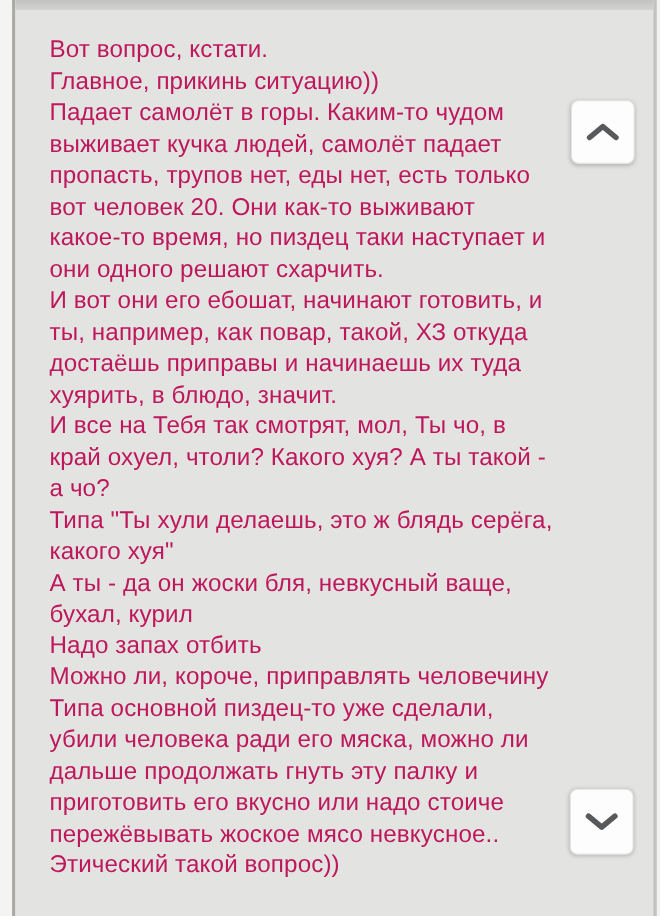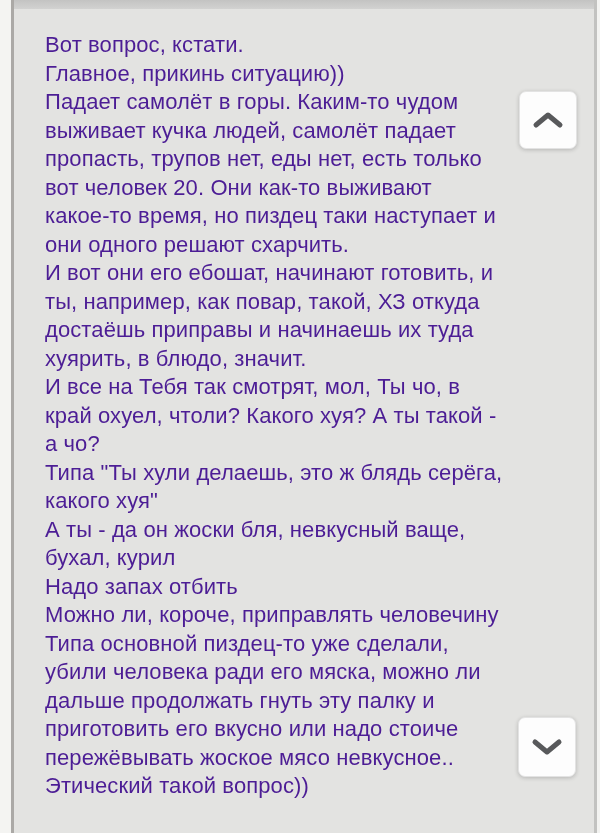--- a/index.html
+++ b/index.html
@@ -45,21 +45,21 @@
     width: 100%; height: 9px;
     background: linear-gradient(#c3c3c2, #d2d2d1);
   }
   .message-text {
     position: absolute;
     left: 31px; top: 31px;
     width: 530px;
     font-size: 22px;
     line-height: 28.5px;
     letter-spacing: 0.1px;
-    color: #4c1d95;
+    color: #be185d;
     white-space: pre-line;
     text-align: left;
   }
   .scroll-btn {
     position: absolute;
     width: 58px;
     padding: 0;
     background: #fdfdfd;
     border: 1px solid #e3e3e3;
     border-radius: 7px;

